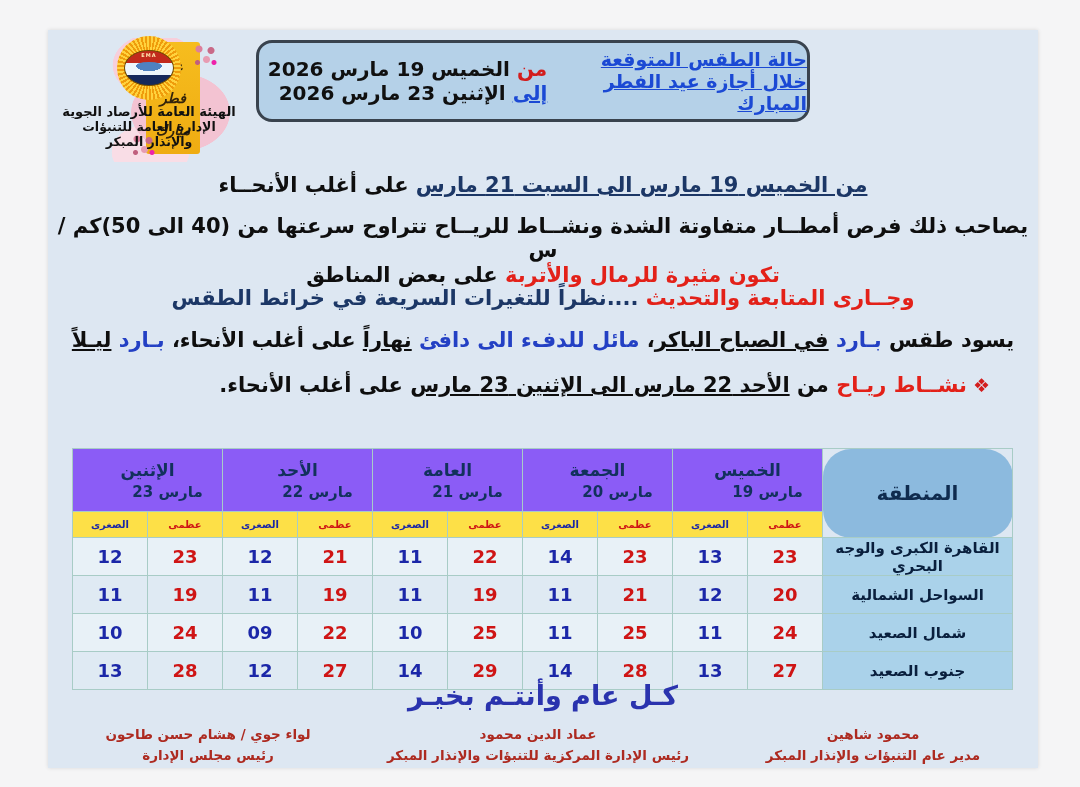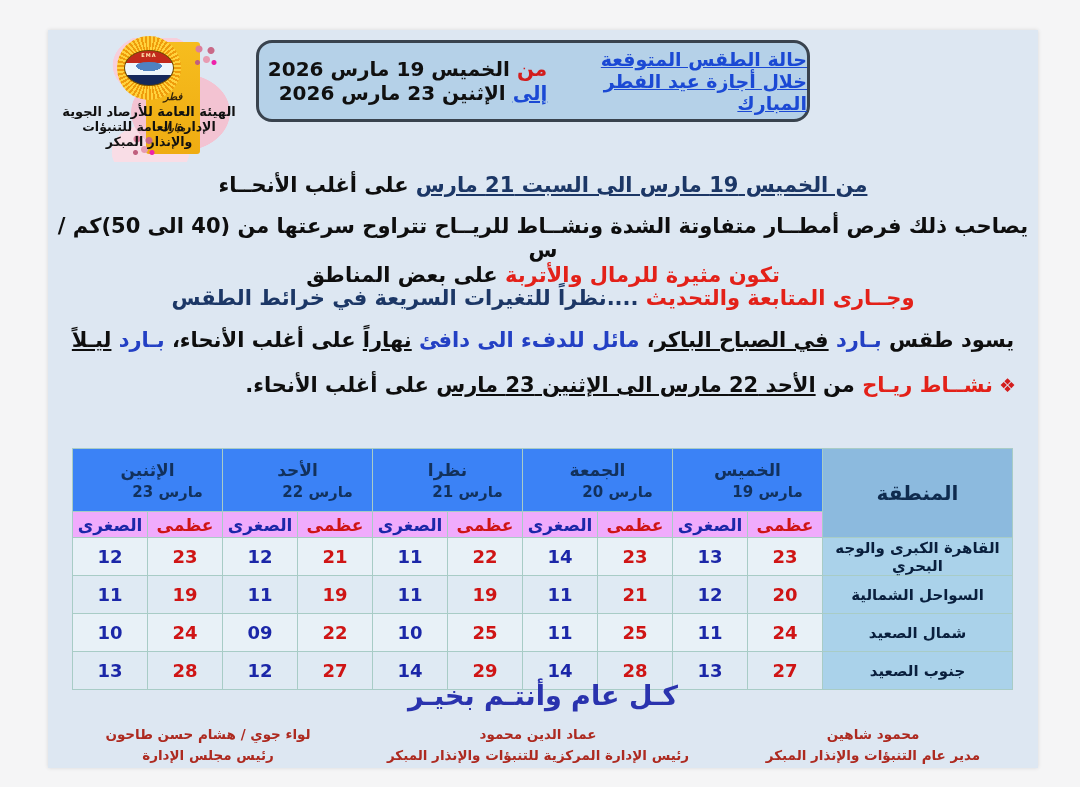--- a/index.html
+++ b/index.html
@@ -6,21 +6,21 @@
   .canvas{position:relative;width:1080px;height:787px;background:#f5f5f6;overflow:hidden;}
   .page{position:absolute;left:48px;top:30px;width:990px;height:738px;background:#dde7f2;direction:rtl;box-shadow:0 0 4px rgba(0,0,0,.12);}
 
   
   .eid{position:absolute;right:790px;top:8px;width:150px;height:124px;
     background:
       radial-gradient(ellipse 60px 45px at 38% 22%, #f7cfdb 0 70%, rgba(247,207,219,0) 71%),
       radial-gradient(ellipse 70px 55px at 55% 60%, #f3c3d2 0 70%, rgba(243,195,210,0) 71%),
       radial-gradient(ellipse 55px 40px at 35% 92%, #f9dde6 0 70%, rgba(249,221,230,0) 71%);}
   .eid-gold{position:absolute;left:48px;top:4px;width:54px;height:112px;background:linear-gradient(180deg,#f6bd1e,#efac12);border-radius:3px;display:flex;flex-direction:column;align-items:center;justify-content:space-evenly;}
-  .eid-word{font-family:Liberation Mono, monospace;font-style:italic;font-weight:bold;color:#33230a;font-size:10px;line-height:1;text-align:right;}
+  .eid-word{font-family:Liberation Sans, sans-serif;font-style:italic;font-weight:bold;color:#33230a;font-size:14px;line-height:1;text-align:right;}
   .flower{position:absolute;width:30px;height:30px;
     background:
       radial-gradient(circle at 30% 30%, #dd7f9b 3px, rgba(0,0,0,0) 4px),
       radial-gradient(circle at 70% 35%, #c96a88 3px, rgba(0,0,0,0) 4px),
       radial-gradient(circle at 55% 65%, #e79cb2 3px, rgba(0,0,0,0) 4px),
       radial-gradient(circle at 25% 75%, #c05f7e 2px, rgba(0,0,0,0) 3px),
       radial-gradient(circle at 80% 75%, #e2a 2px, rgba(0,0,0,0) 3px);}
   .flower.tr{left:92px;top:2px;}
   .flower.bl{left:30px;top:92px;}
 
@@ -44,34 +44,34 @@
   .red{color:#e32119;}
   .navy{color:#1c3766;}
   .blue{color:#2340c4;}
   .u{text-decoration:underline;}
   .p1{top:104px;font-size:22px;}
   .p2{top:143px;}
   .p3{top:184px;}
   .p4{top:233px;}
   .p5{top:256px;padding-left:42px;}
   .p6{top:298px;}
-  .p7{top:343px;text-align:right;padding-right:22px;box-sizing:border-box;}
+  .p7{top:343px;text-align:right;padding-right:48px;box-sizing:border-box;}
   .bullet{color:#d31d1d;font-size:19px;margin-left:6px;}
   .tbl-title{position:absolute;top:394px;width:100%;text-align:right;padding-right:48px;box-sizing:border-box;font-size:17px;font-weight:bold;color:#c00000;text-decoration:underline;}
 
   
   table.temps{position:absolute;right:25px;top:418px;width:940px;border-collapse:collapse;table-layout:fixed;direction:rtl;}
   table.temps col.c-region{width:190px;}
   table.temps col.c-num{width:75px;}
   table.temps th,table.temps td{border:1px solid #a8ccc6;padding:0;font-weight:bold;}
-  th.region-h{background:#8cbade;font-size:20px;color:#0f2b4e;height:88px;}
-  th.day{background:#3b82f6;color:#12315c;height:62px;margin-top:13px;}
+  th.region-h{background:#8cbade;font-size:20px;color:#0f2b4e;height:88px;border-radius:28px;}
+  th.day{background:#8b5cf6;color:#12315c;height:62px;margin-top:13px;}
   .day-name{font-size:17px;line-height:1.5;}
   .day-date{font-size:15px;direction:ltr;line-height:1.3;padding-left:40px;}
-  tr.sub th{background:#f0abfc;height:25px;font-size:17px;}
+  tr.sub th{background:#fde047;height:25px;font-size:10px;}
   th.sub-max{color:#cf1515;}
   th.sub-min{color:#1b27a8;}
   tr.data{height:38px;text-align:center;}
   tr.data:nth-child(odd) td{background:#e8f1f7;}
   tr.data:nth-child(even) td{background:#dfeaf3;}
   td.region-cell{background:#aad2ea !important;font-size:15px;color:#091f3d;}
   td.max{color:#cf1515;font-size:18px;}
   td.min{color:#1b27a8;font-size:18px;}
 
   
@@ -141,21 +141,21 @@
         <th class="region-h" rowspan="2">المنطقة</th>
         <th class="day" colspan="2">
               <div class="day-name">الخميس</div>
               <div class="day-date">19 مارس</div>
             </th>
         <th class="day" colspan="2">
               <div class="day-name">الجمعة</div>
               <div class="day-date">20 مارس</div>
             </th>
         <th class="day" colspan="2">
-              <div class="day-name">نظرا</div>
+              <div class="day-name">العامة</div>
               <div class="day-date">21 مارس</div>
             </th>
         <th class="day" colspan="2">
               <div class="day-name">الأحد</div>
               <div class="day-date">22 مارس</div>
             </th>
         <th class="day" colspan="2">
               <div class="day-name">الإثنين</div>
               <div class="day-date">23 مارس</div>
             </th>

